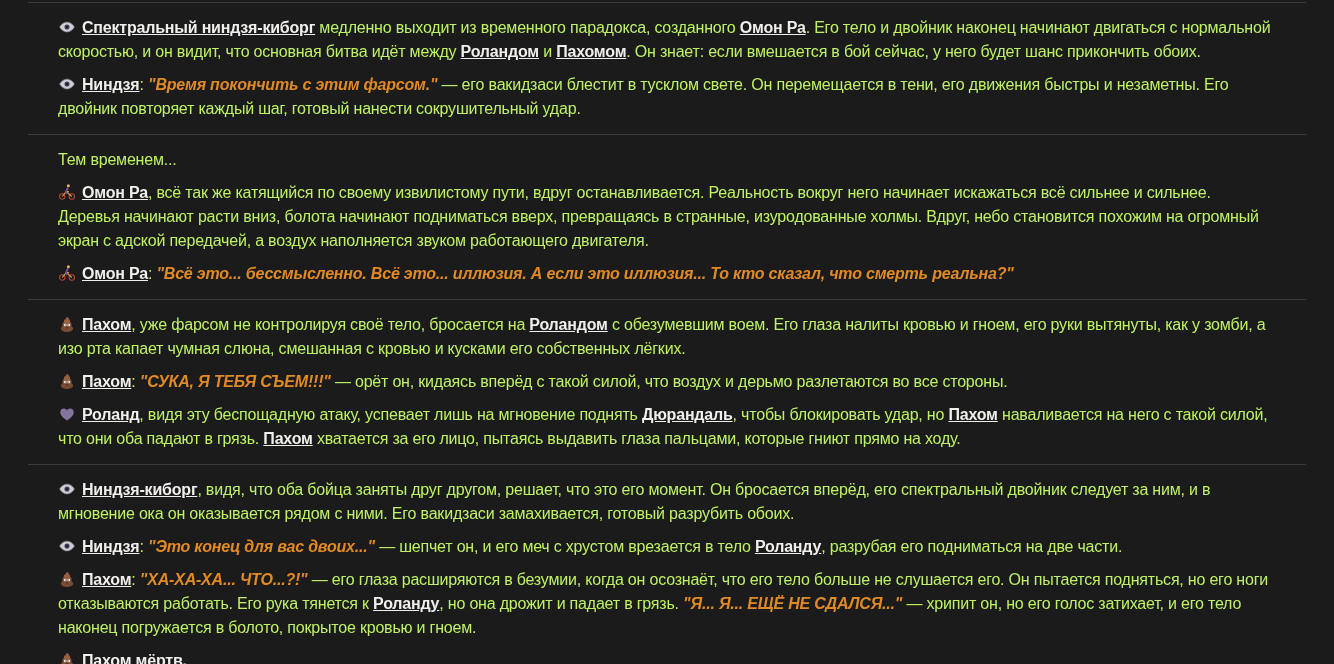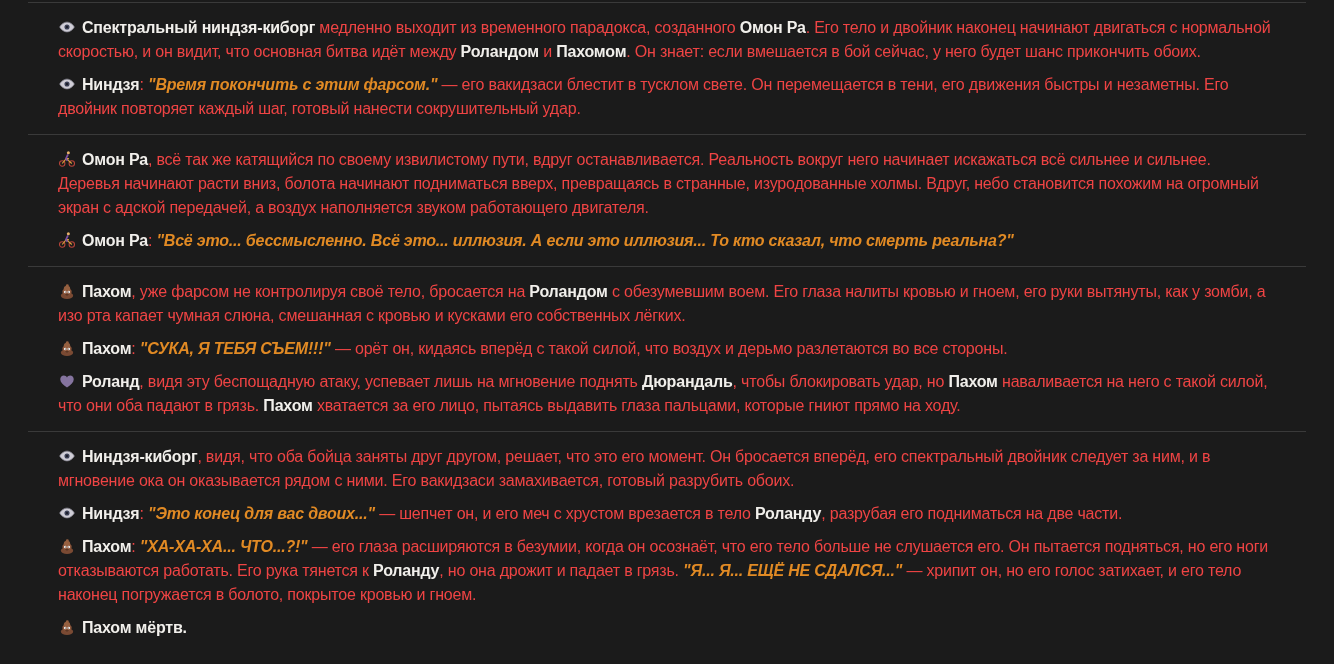--- a/index.html
+++ b/index.html
@@ -28,28 +28,29 @@
   }
   p.para {
     margin: 9px 0;
     line-height: 24px;
     letter-spacing: -0.2px;
     text-align: left;
   }
   .b {
     font-weight: bold;
     color: #f1efeb;
+    text-decoration: underline;
   }
   .q {
     color: #e18a24;
     font-weight: bold;
     font-style: italic;
   }
   .t {
-    color: #ef4444;
+    color: #bef264;
     text-align: center;
   }
   .emoji {
     display: inline-block;
     width: 18px;
     height: 18px;
     margin-right: 6px;
     vertical-align: -3px;
   }
   .emoji svg {
@@ -70,20 +71,21 @@
             <circle cx="12" cy="12" r="1.3" fill="#15161d"></circle>
           </svg></span><span class="b">Спектральный ниндзя-киборг</span><span class="t"> медленно выходит из временного парадокса, созданного </span><span class="b">Омон Ра</span><span class="t">. Его тело и двойник наконец начинают двигаться с нормальной скоростью, и он видит, что основная битва идёт между </span><span class="b">Роландом</span><span class="t"> и </span><span class="b">Пахомом</span><span class="t">. Он знает: если вмешается в бой сейчас, у него будет шанс прикончить обоих.</span></p>
       <p class="para"><span class="emoji" title="👁️"><svg viewBox="0 0 24 24">
             <path d="M12 5.5C6.5 5.5 2.4 11 2.4 12s4.1 6.5 9.6 6.5 9.6-5.5 9.6-6.5-4.1-6.5-9.6-6.5z" fill="#cfcdd6" stroke="#8f8d99" stroke-width="1"></path>
             <circle cx="12" cy="12" r="3.4" fill="#3a3f55"></circle>
             <circle cx="12" cy="12" r="1.3" fill="#15161d"></circle>
           </svg></span><span class="b">Ниндзя</span><span class="t">: </span><span class="q">"Время покончить с этим фарсом."</span><span class="t"> — его вакидзаси блестит в тусклом свете. Он перемещается в тени, его движения быстры и незаметны. Его двойник повторяет каждый шаг, готовый нанести сокрушительный удар.</span></p>
     </div>
     <hr class="sep">
     <div class="mes">
+      <p class="para"><span class="t">Тем временем...</span></p>
       <p class="para"><span class="emoji" title="🚴"><svg viewBox="0 0 24 24">
             <circle cx="5.6" cy="18" r="3.6" fill="none" stroke="#b8443a" stroke-width="1.4"></circle>
             <circle cx="18.4" cy="18" r="3.6" fill="none" stroke="#b8443a" stroke-width="1.4"></circle>
             <path d="M5.6 18 L11 11.5 L18.4 18 M11 11.5 L14.5 11.5" fill="none" stroke="#d9a03c" stroke-width="1.5"></path>
             <circle cx="13.8" cy="3.6" r="2" fill="#e8b26a"></circle>
             <path d="M13.3 5.8 L10.6 11.5 L12.6 14.5" fill="none" stroke="#7c4fa0" stroke-width="2.4"></path>
           </svg></span><span class="b">Омон Ра</span><span class="t">, всё так же катящийся по своему извилистому пути, вдруг останавливается. Реальность вокруг него начинает искажаться всё сильнее и сильнее. Деревья начинают расти вниз, болота начинают подниматься вверх, превращаясь в странные, изуродованные холмы. Вдруг, небо становится похожим на огромный экран с адской передачей, а воздух наполняется звуком работающего двигателя.</span></p>
       <p class="para"><span class="emoji" title="🚴"><svg viewBox="0 0 24 24">
             <circle cx="5.6" cy="18" r="3.6" fill="none" stroke="#b8443a" stroke-width="1.4"></circle>
             <circle cx="18.4" cy="18" r="3.6" fill="none" stroke="#b8443a" stroke-width="1.4"></circle>

